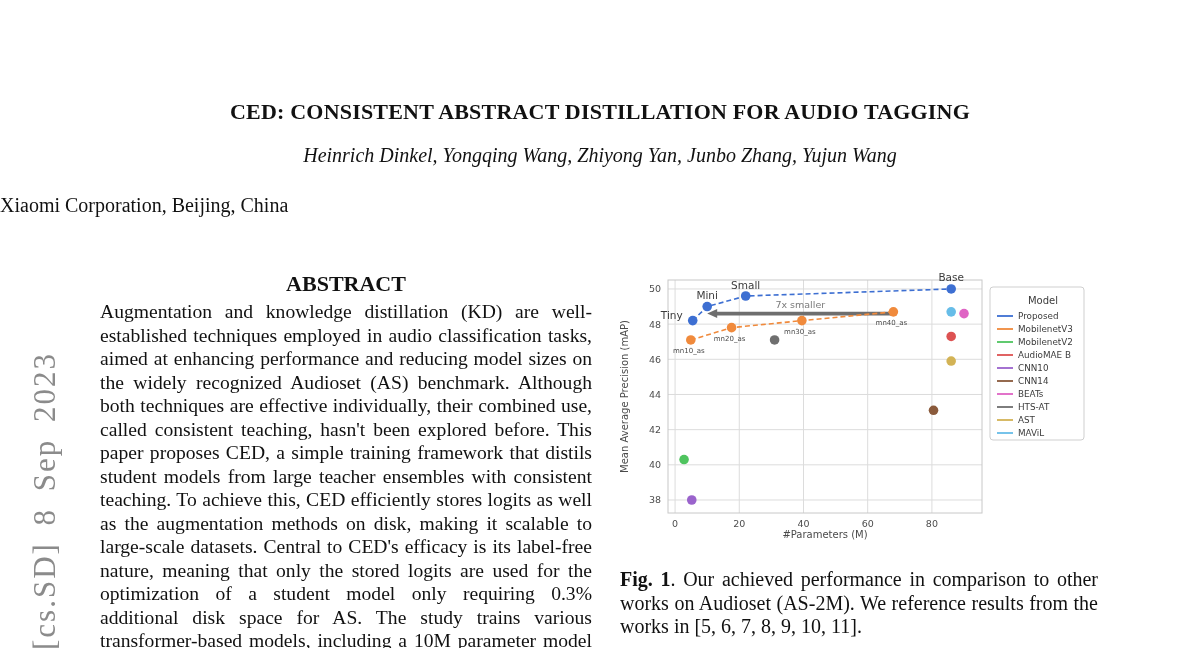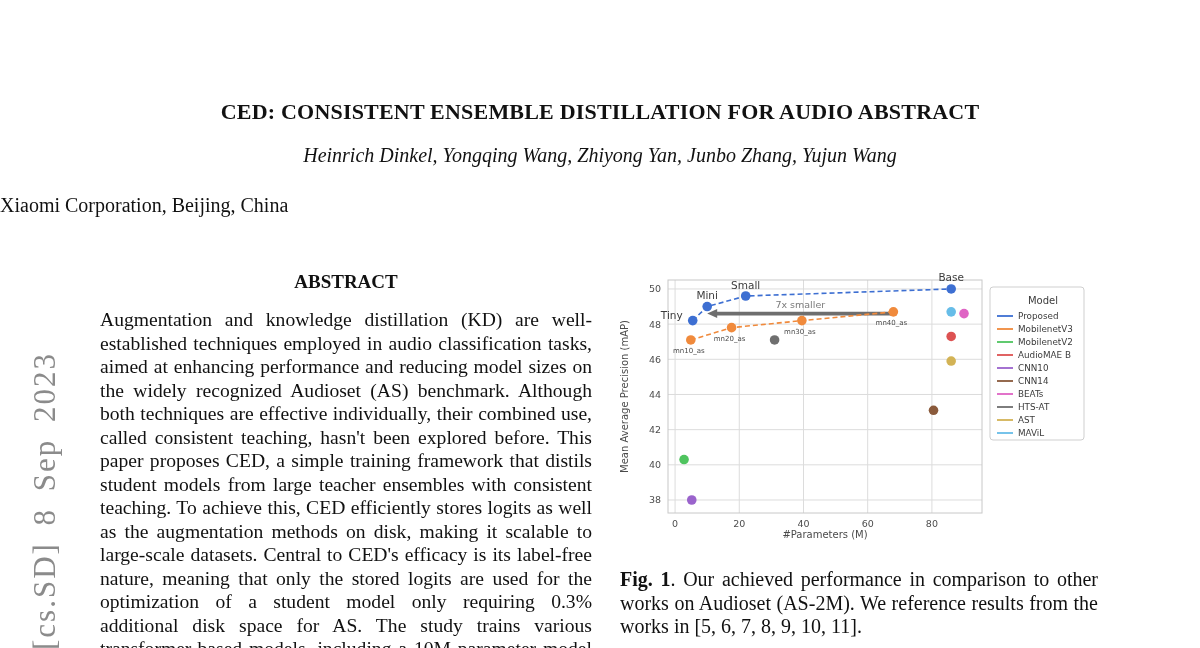--- a/index.html
+++ b/index.html
@@ -7,21 +7,21 @@
         font-family:"Liberation Serif", serif;color:#111;}
   .title{position:absolute;left:0;right:0;top:84px;text-align:center;
          font-size:22px;font-weight:bold;letter-spacing:.2px;}
   .authors{position:absolute;left:0;right:0;top:144px;text-align:center;
            font-size:20px;font-style:italic;}
   .affiliation{position:absolute;left:0;right:0;top:194px;font-size:20px;}
   .arxiv-stamp{position:absolute;left:27px;top:650px;transform:rotate(-90deg);
                transform-origin:0 0;white-space:nowrap;color:#8b8b8b;
                font-size:31px;letter-spacing:2px;word-spacing:7px;}
   .col-left{position:absolute;left:100px;top:271px;width:492px;}
-  .abstract-heading{text-align:center;font-weight:bold;font-size:19px;margin:0 0 15px 0;}
+  .abstract-heading{text-align:center;font-weight:bold;font-size:22px;margin:0 0 3px 0;}
   .abstract-text{margin:0;text-align:justify;font-size:19.6px;line-height:23.5px;}
   .col-right{position:absolute;left:618px;top:266px;width:480px;}
   .figure{width:470px;height:284px;}
   .caption{position:absolute;left:2px;top:302px;width:478px;margin:0;
            text-align:justify;font-size:20px;line-height:23.7px;}
   
   #chart-svg text{font-family:"DejaVu Sans", sans-serif;}
   #chart-svg .tick{font-size:9.5px;fill:#4d4d4d;}
   #chart-svg .axlabel{font-size:10px;fill:#4a4a4a;}
   #chart-svg .ptlabel{font-size:10.5px;fill:#3c3c3c;}
@@ -29,21 +29,21 @@
   #chart-svg .lgtitle{font-size:10px;fill:#3c3c3c;}
   #chart-svg .lglabel{font-size:8.8px;fill:#3c3c3c;}
 </style>
 </head>
 <body>
 
 <div class="page">
 
   <div class="arxiv-stamp">[cs.SD] 8 Sep 2023</div>
 
-  <h1 class="title">CED: CONSISTENT ENSEMBLE DISTILLATION FOR AUDIO ABSTRACT</h1>
+  <h1 class="title">CED: CONSISTENT ABSTRACT DISTILLATION FOR AUDIO TAGGING</h1>
 
   <div class="authors">Heinrich Dinkel, Yongqing Wang, Zhiyong Yan, Junbo Zhang, Yujun Wang</div>
 
   <div class="affiliation">Xiaomi Corporation, Beijing, China</div>
 
   <div class="col-left">
     <div class="abstract-heading">ABSTRACT</div>
     <p class="abstract-text">Augmentation and knowledge distillation (KD) are well-established techniques employed in audio classification tasks, aimed at enhancing performance and reducing model sizes on the widely recognized Audioset (AS) benchmark. Although both techniques are effective individually, their combined use, called consistent teaching, hasn't been explored before. This paper proposes CED, a simple training framework that distils student models from large teacher ensembles with consistent teaching. To achieve this, CED efficiently stores logits as well as the augmentation methods on disk, making it scalable to large-scale datasets. Central to CED's efficacy is its label-free nature, meaning that only the stored logits are used for the optimization of a student model only requiring 0.3% additional disk space for AS. The study trains various transformer-based models, including a 10M parameter model achieving a 49.0</p>
   </div>
 

